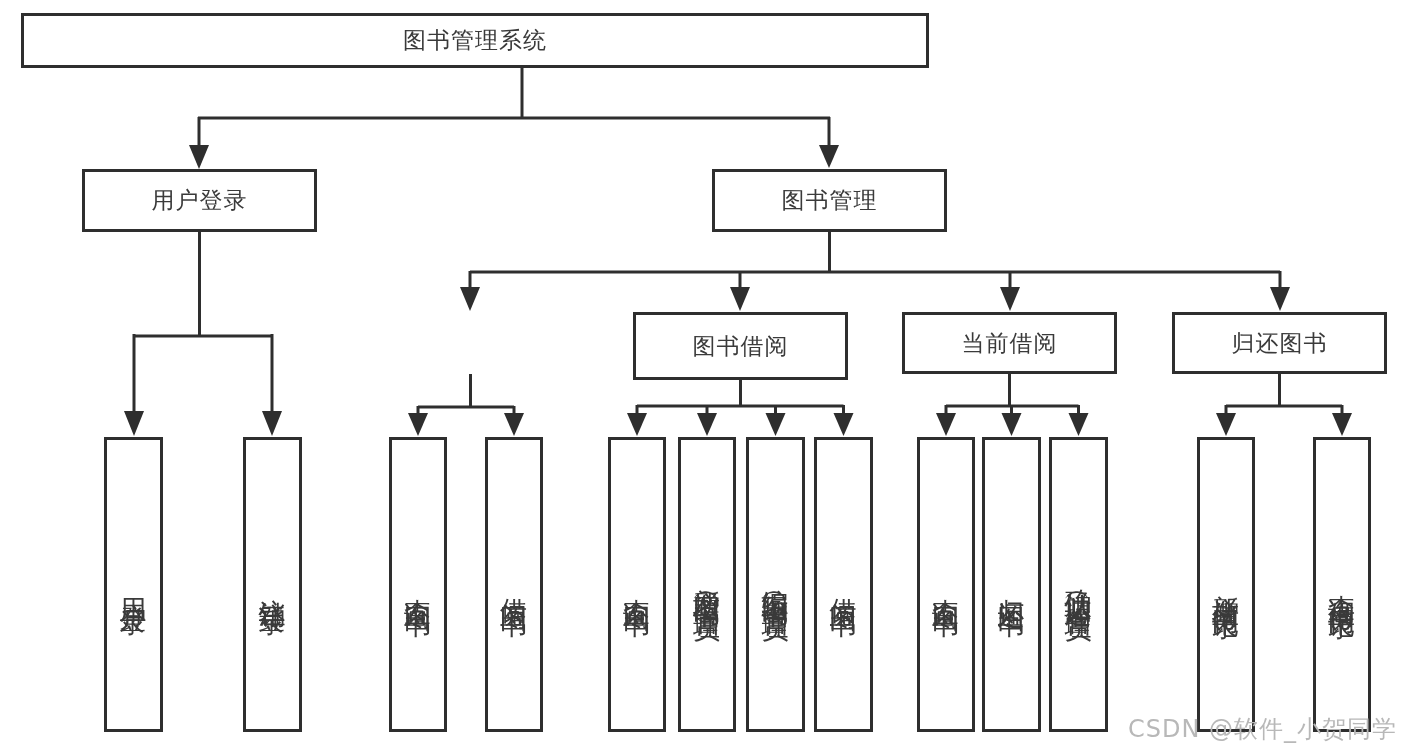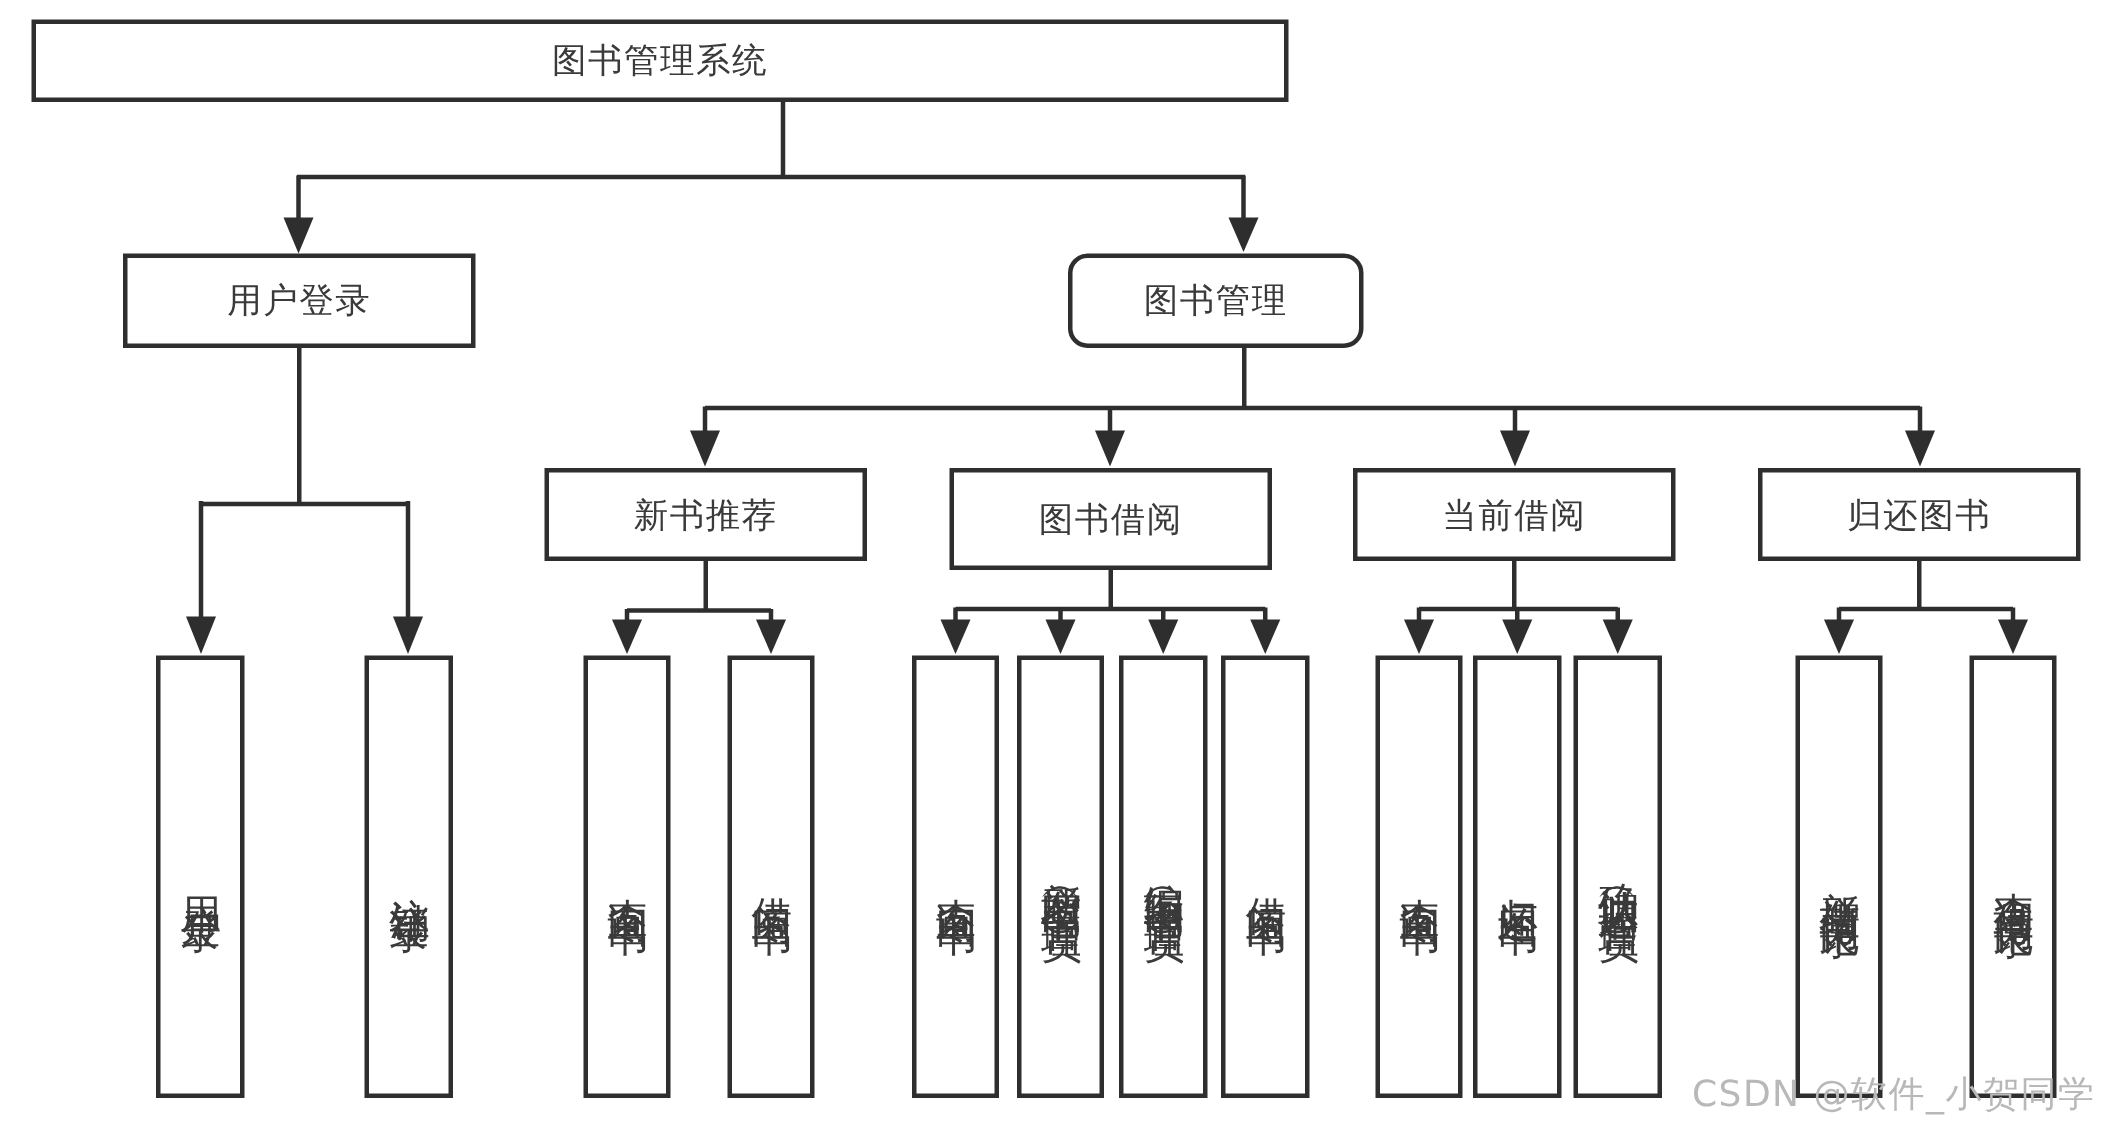--- a/index.html
+++ b/index.html
@@ -94,26 +94,25 @@
 
       <polygon points="936,413 956,413 946,436"></polygon>
       <polygon points="1001.5,413 1021.5,413 1011.5,436"></polygon>
       <polygon points="1068.5,413 1088.5,413 1078.5,436"></polygon>
 
       <polygon points="1216,413 1236,413 1226,436"></polygon>
       <polygon points="1332,413 1352,413 1342,436"></polygon>
     </g>
   </svg>
 
-  <div class="box h-label" style="left:21px;top:13px;width:838px;height:55px;">图书管理系统</div>
+  <div class="box h-label" style="left:21px;top:13px;width:908px;height:55px;">图书管理系统</div>
 
   <div class="box h-label" style="left:82px;top:169px;width:235px;height:63px;">用户登录</div>
-  <div class="box h-label" style="left:712px;top:169px;width:197px;height:63px;border-radius:13px;">图书管理</div>
+  <div class="box h-label" style="left:712px;top:169px;width:235px;height:63px;">图书管理</div>
 
-  <div class="box h-label" style="left:363px;top:312px;width:215px;height:62px;">新书推荐</div>
   <div class="box h-label" style="left:633px;top:312px;width:215px;height:68px;">图书借阅</div>
   <div class="box h-label" style="left:902px;top:312px;width:215px;height:62px;">当前借阅</div>
   <div class="box h-label" style="left:1172px;top:312px;width:215px;height:62px;">归还图书</div>
 
   <div class="box leaf" style="left:104px;top:437px;width:59px;height:295px;">用户登录</div>
   <div class="box leaf" style="left:243px;top:437px;width:59px;height:295px;">注销登录</div>
 
   <div class="box leaf" style="left:389px;top:437px;width:58px;height:295px;">查询图书</div>
   <div class="box leaf" style="left:485px;top:437px;width:58px;height:295px;">借阅图书</div>
 

